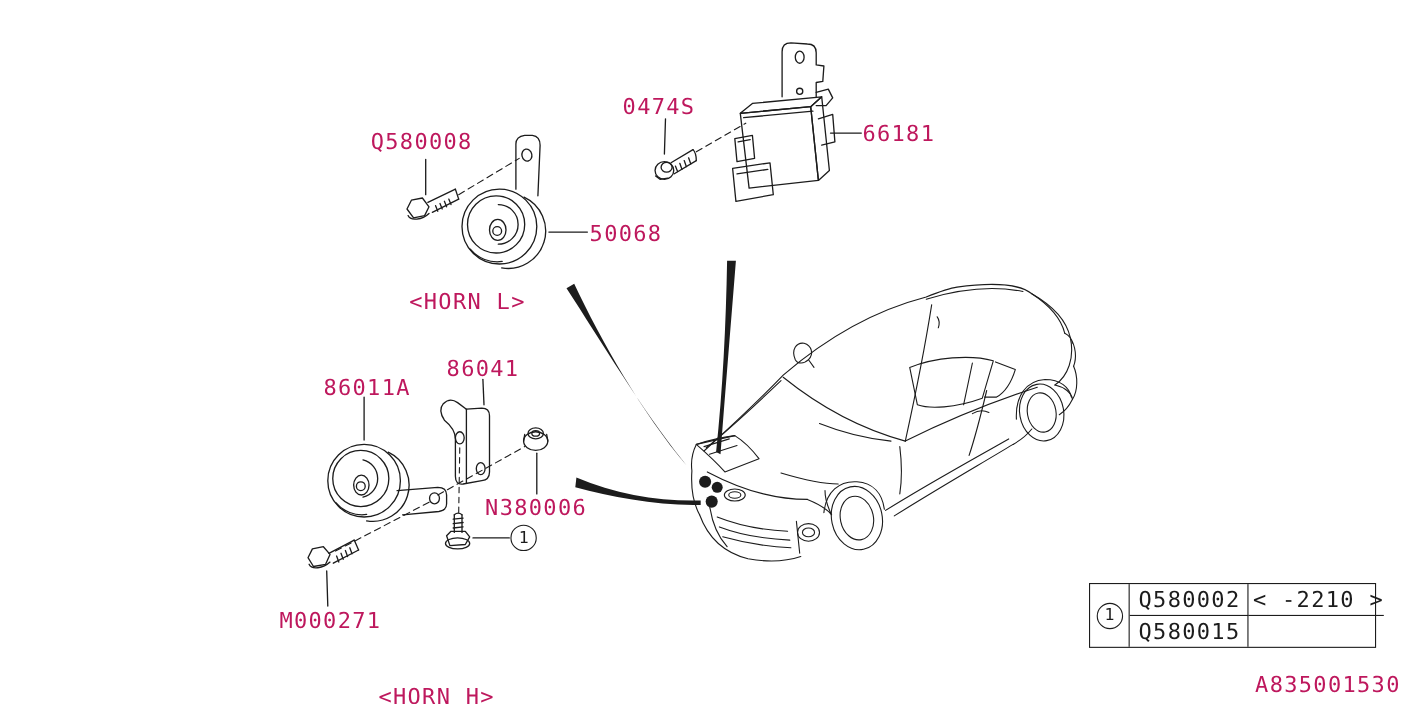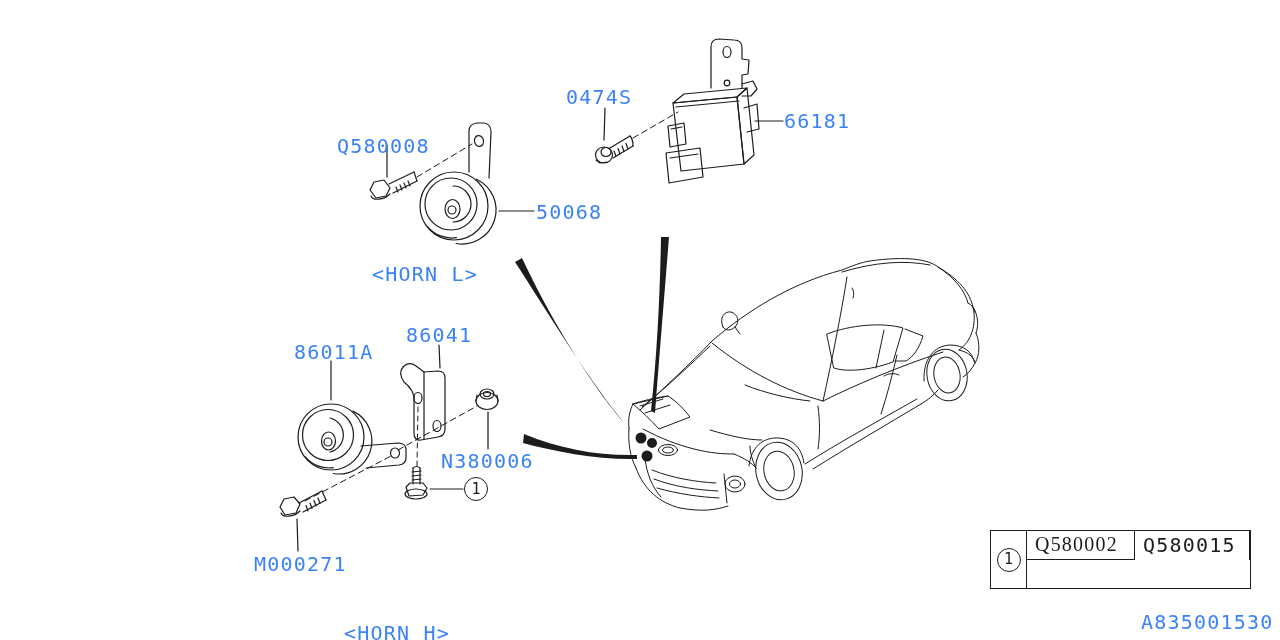--- a/index.html
+++ b/index.html
@@ -3,21 +3,21 @@
 <meta charset="utf-8">
 <style>
   html,body{margin:0;padding:0;background:#fff;}
   .stage{
     position:relative;width:1280px;height:640px;background:#fff;overflow:hidden;
     font-family:"DejaVu Sans Mono","Liberation Mono",monospace;color:#1c1c1c;
   }
   .lineart{position:absolute;left:0;top:0;width:1280px;height:640px;}
   .lbl{
     position:absolute;font-size:20px;line-height:20px;letter-spacing:1.2px;
-    white-space:pre;color:#3b82f6;
+    white-space:pre;color:#be185d;
   }
   .badge{
     position:absolute;width:24px;height:24px;border:1.4px solid #1c1c1c;border-radius:50%;
     display:flex;align-items:center;justify-content:center;
     font-size:15px;line-height:15px;box-sizing:border-box;background:#fff;
   }
   .ref-table{
     position:absolute;left:990px;top:530px;width:261px;height:59px;
     border:1.5px solid #1c1c1c;box-sizing:border-box;
     display:grid;grid-template-columns:36px 108px 1fr;grid-template-rows:1fr 1fr;
@@ -30,21 +30,21 @@
   .rt-badge{
     width:24px;height:24px;border:1.4px solid #1c1c1c;border-radius:50%;
     display:flex;align-items:center;justify-content:center;
     font-size:15px;line-height:15px;box-sizing:border-box;
   }
   .rt-cell{
     display:flex;align-items:center;font-size:20px;letter-spacing:1.2px;white-space:pre;
     padding-left:8px;box-sizing:border-box;
   }
   .rt-part{border-right:1.5px solid #1c1c1c;}
-  .rt-top{border-bottom:1.5px solid #1c1c1c;font-family:Liberation Serif, serif;}
+  .rt-top{border-bottom:1.5px solid #1c1c1c;}
   .rt-range{padding-left:4px;}
 </style>
 </head>
 <body>
 
 <div class="stage">
 
   <svg class="lineart" viewBox="0 0 1280 640" fill="none" stroke="#1c1c1c" stroke-width="1.2" stroke-linecap="round" stroke-linejoin="round">
 
     <g>
@@ -195,36 +195,37 @@
       <circle cx="647" cy="456" r="5.5" fill="#1c1c1c" stroke="none"></circle>
     </g>
 
     <g fill="#1c1c1c" stroke="none">
       <path d="M515,262 C545,308 584,373 621,419 L624,423 C584,376 546,309 522,258 Z"></path>
       <path d="M661,237 L669,237 C664,300 659,360 655,413 L651,411 C657,355 660,295 661,237 Z"></path>
       <path d="M524,434 C560,449 599,456 637,455 L637,459 C598,460 557,452 523,443 Z"></path>
     </g>
   </svg>
 
-  <div class="lbl" style="left:337px;top:136px">Q580008</div>
+  <div class="lbl" style="left:337px;top:118px">Q580008</div>
   <div class="lbl" style="left:536px;top:202px">50068</div>
   <div class="lbl" style="left:372px;top:264px">&lt;HORN L&gt;</div>
   <div class="lbl" style="left:566px;top:87px">0474S</div>
   <div class="lbl" style="left:784px;top:111px">66181</div>
   <div class="lbl" style="left:294px;top:342px">86011A</div>
   <div class="lbl" style="left:406px;top:325px">86041</div>
   <div class="lbl" style="left:441px;top:451px">N380006</div>
   <div class="lbl" style="left:254px;top:554px">M000271</div>
   <div class="lbl" style="left:344px;top:623px">&lt;HORN H&gt;</div>
 
   <div class="badge" style="left:464px;top:477px">1</div>
 
   <div class="ref-table">
     <div class="rt-callout">
       <span class="rt-badge">1</span>
     </div>
     <div class="rt-cell rt-part rt-top">Q580002</div>
+    <div class="rt-cell rt-range rt-top">&lt; -2210 &gt;</div>
     <div class="rt-cell rt-part">Q580015</div>
   </div>
 
   <div class="lbl" style="left:1141px;top:612px">A835001530</div>
 
 </div>
 
 </body></html>

